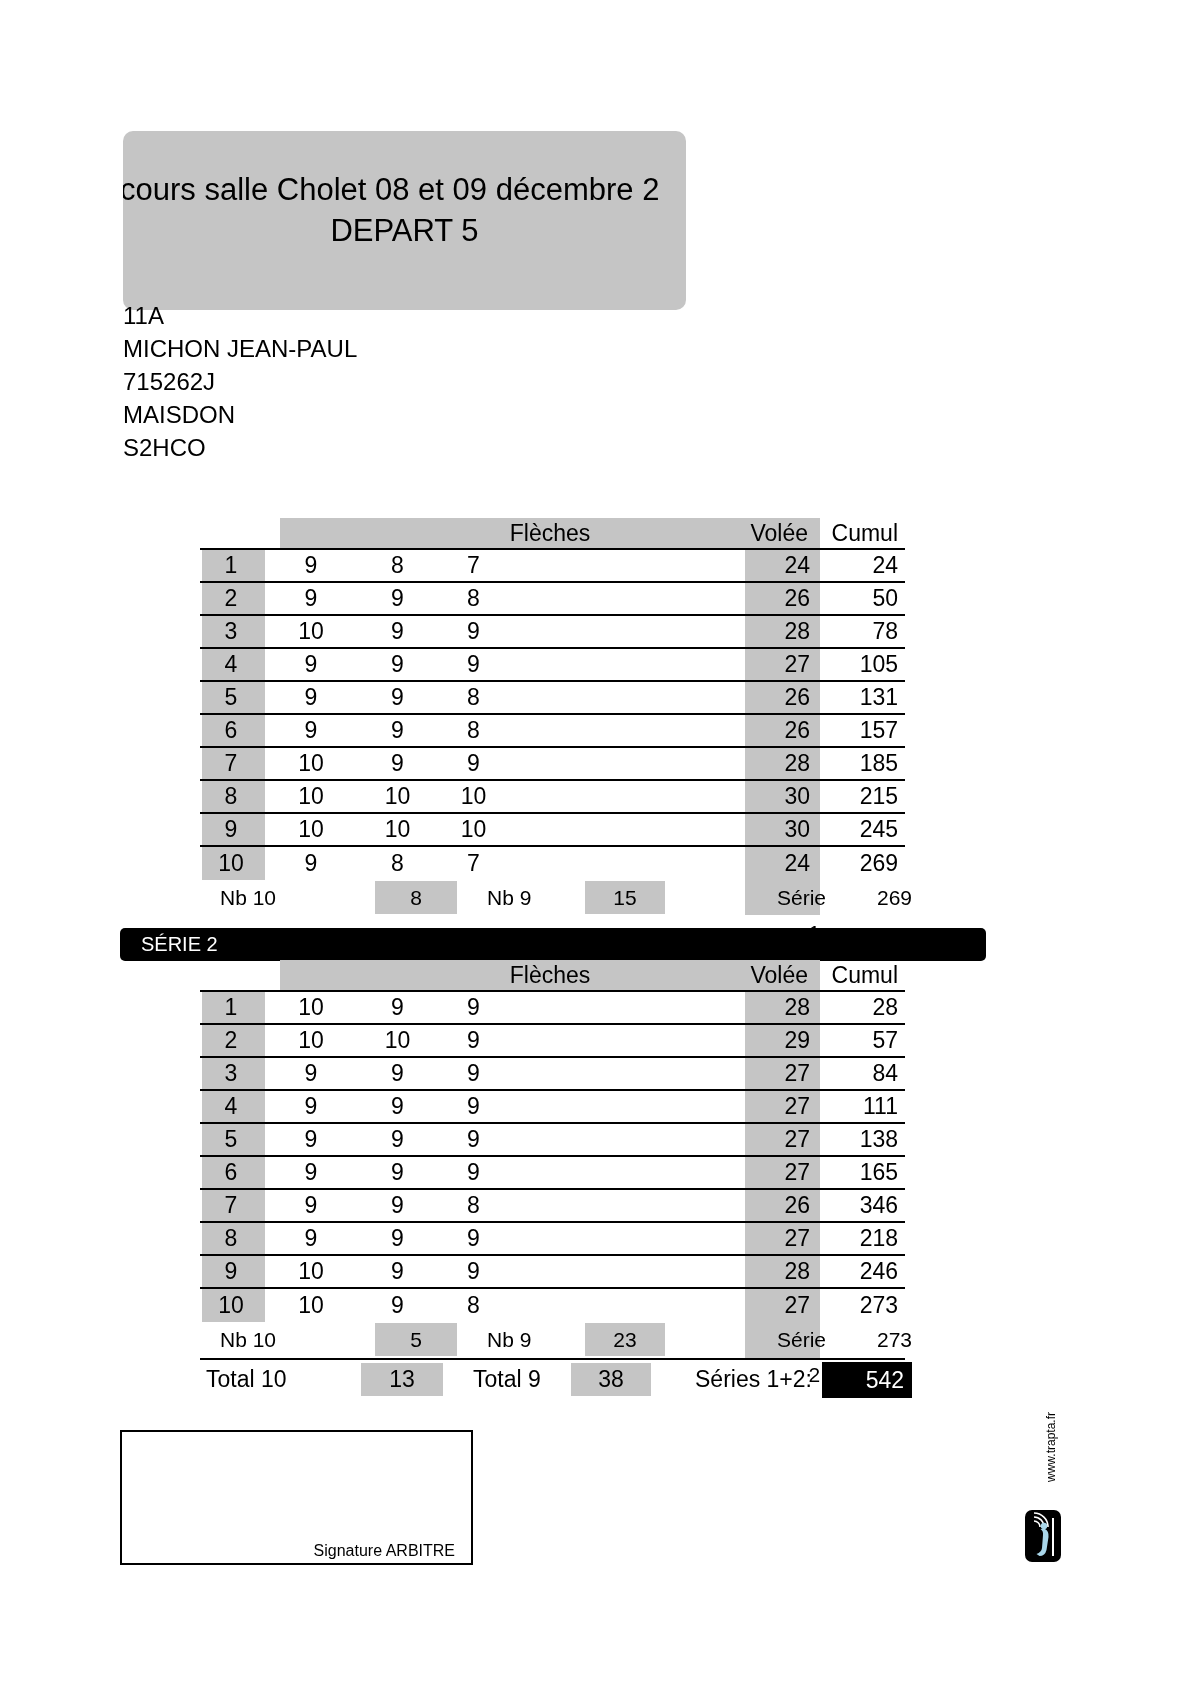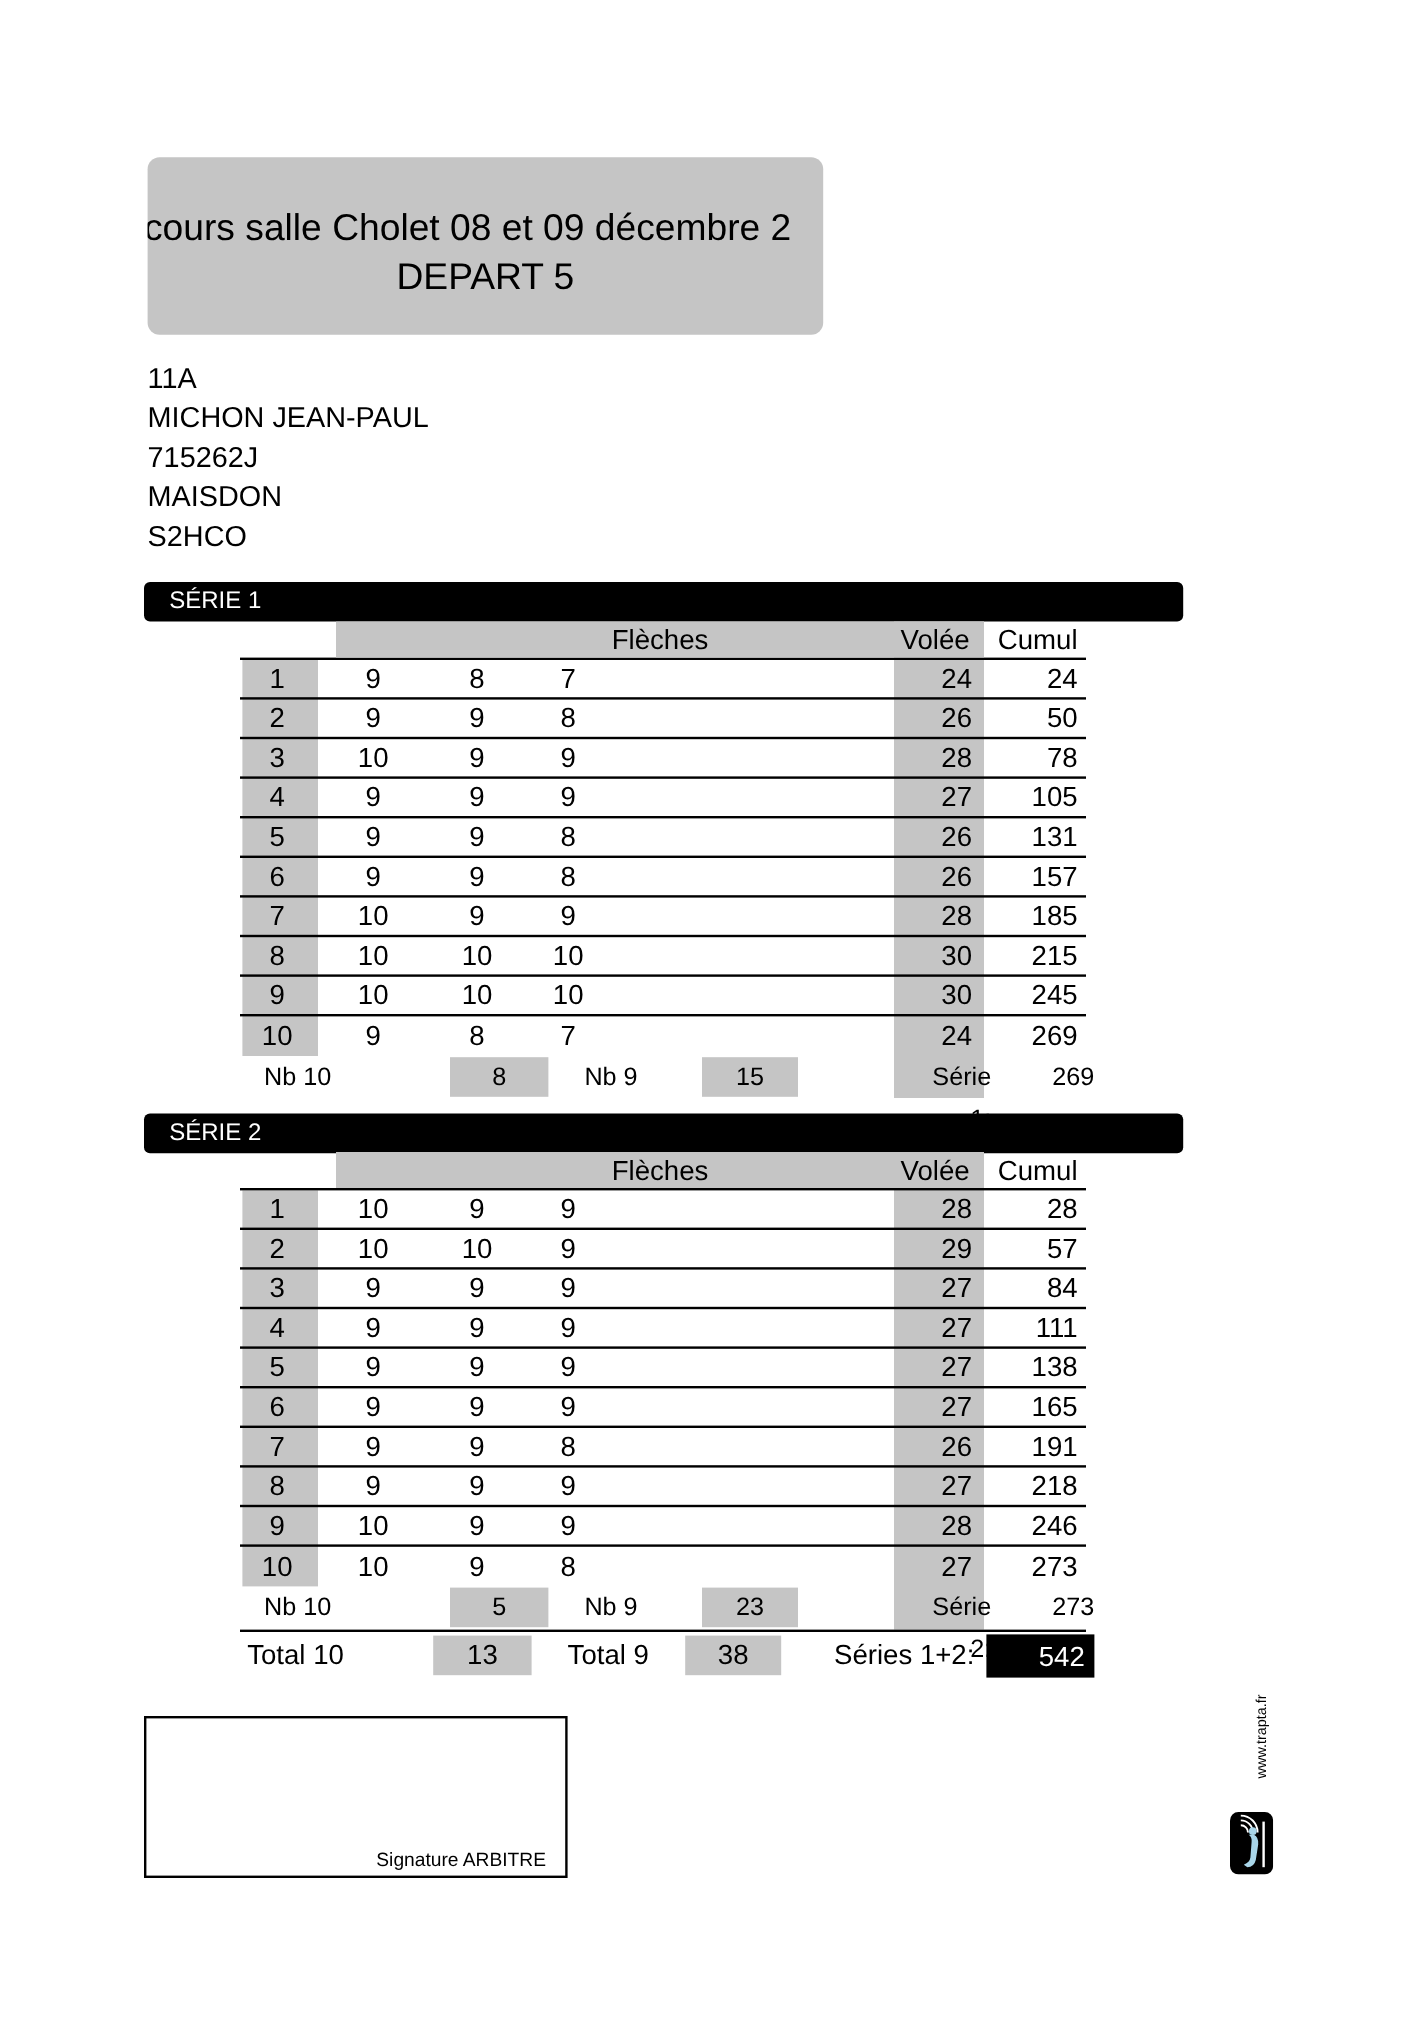--- a/index.html
+++ b/index.html
@@ -1,20 +1,20 @@
 <!DOCTYPE html>
 <html><head>
 <meta charset="utf-8">
 <style>
   html,body{margin:0;padding:0;background:#fff;}
   .page{position:relative;width:1190px;height:1684px;background:#fff;overflow:hidden;
         font-family:"Liberation Sans","DejaVu Sans",sans-serif;color:#000;}
 
   
-  .header-box{position:absolute;left:123px;top:131px;width:563px;height:148px;
+  .header-box{position:absolute;left:123px;top:131px;width:563px;height:179px;
               background:#c5c5c5;border-radius:10px;overflow:hidden;font-size:31px;}
   .hb-line1{position:absolute;left:-3px;top:41px;white-space:nowrap;}
   .hb-line2{position:absolute;left:0;right:0;top:82px;text-align:center;}
 
   
   .athlete{position:absolute;left:123px;top:299px;font-size:24px;line-height:33px;}
 
   
   .banner{position:absolute;left:120px;width:866px;height:33px;background:#000;
           border-radius:5px;color:#fff;font-size:20px;line-height:33px;padding-left:21px;box-sizing:border-box;}
@@ -85,21 +85,20 @@
   </div>
 
   <div class="athlete">
     <div>11A</div>
     <div>MICHON JEAN-PAUL</div>
     <div>715262J</div>
     <div>MAISDON</div>
     <div>S2HCO</div>
   </div>
 
-  <div class="banner banner1">SÉRIE 1</div>
 
   <div class="stable table1 t1">
     <div class="bg-vol"></div>
     <div class="bg-num"></div>
     <div class="t-head">
       <div class="band"></div>
       <div class="h-fleches">Flèches</div>
       <div class="h-volee">Volée</div>
       <div class="h-cumul">Cumul</div>
     </div>
@@ -288,21 +287,21 @@
           <div class="c-cum">165</div>
         </div>
 
         <div class="t-row">
           <div class="c-num">7</div>
           <div class="c-a">9</div>
           <div class="c-a">9</div>
           <div class="c-a">8</div>
           <div></div>
           <div class="c-vol">26</div>
-          <div class="c-cum">191</div>
+          <div class="c-cum">346</div>
         </div>
 
         <div class="t-row">
           <div class="c-num">8</div>
           <div class="c-a">9</div>
           <div class="c-a">9</div>
           <div class="c-a">9</div>
           <div></div>
           <div class="c-vol">27</div>
           <div class="c-cum">218</div>

